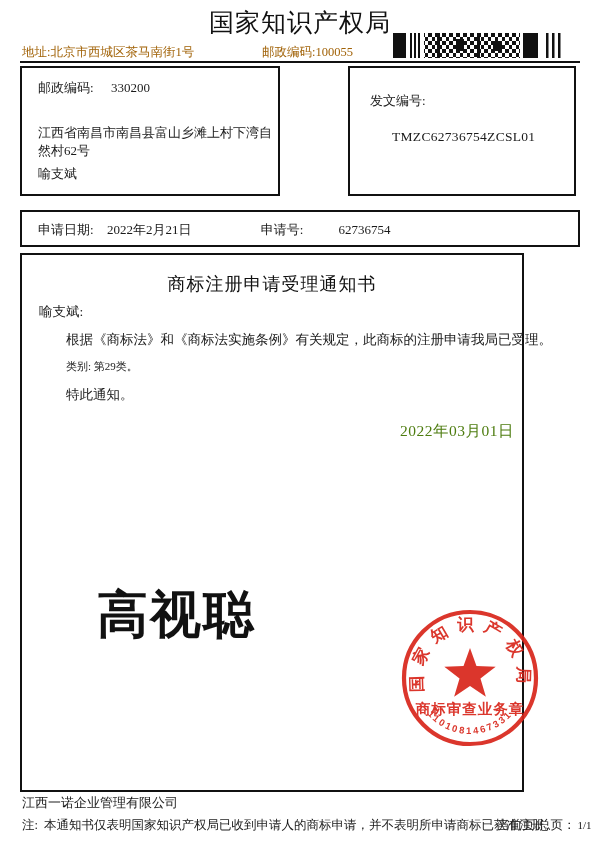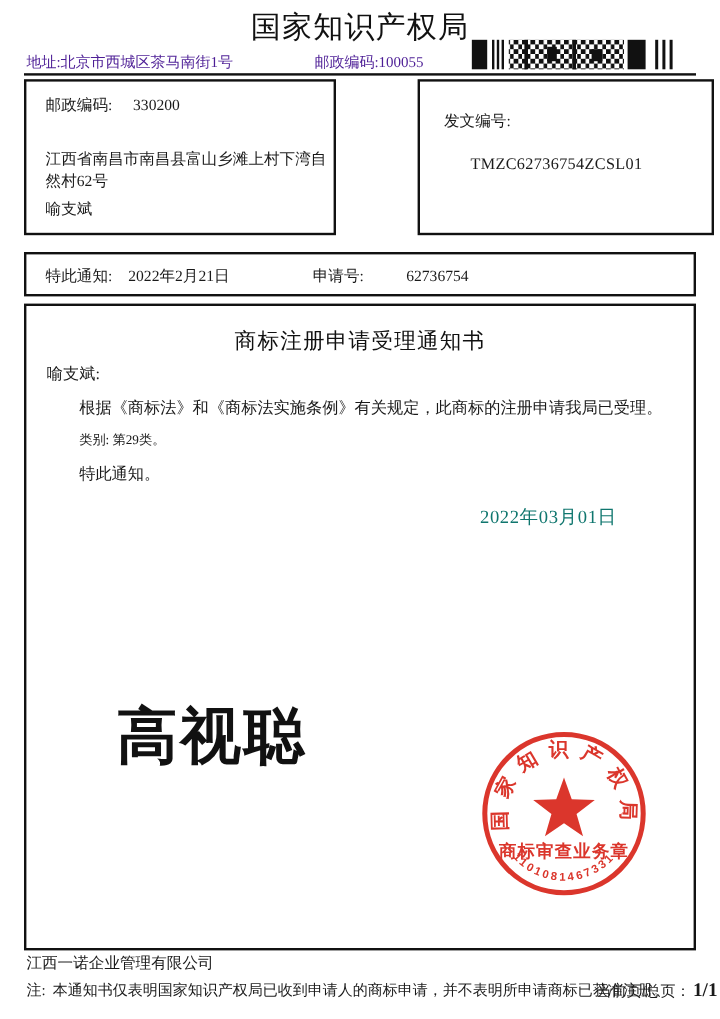--- a/index.html
+++ b/index.html
@@ -11,78 +11,78 @@
     position: relative;
     overflow: hidden;
   }
   .page { position: absolute; inset: 0; background: #fff; }
 
   .doc-title {
     position: absolute; top: 6px; left: 0; width: 100%;
     text-align: center; font-size: 25px; font-weight: 400;
     letter-spacing: 1px; color: #111;
   }
-  .addr-line { position: absolute; top: 44px; font-size: 12.5px; color: #4c1d95; }
+  .addr-line { position: absolute; top: 44px; font-size: 12.5px; color: #a16207; }
   .addr-left { left: 22px; }
   .addr-post { left: 262px; }
   .barcode { position: absolute; left: 393px; top: 33px; }
 
   .header-divider {
     position: absolute; left: 20px; top: 61px; width: 560px; height: 2px;
     background: #111;
   }
 
   .box { position: absolute; border: 2px solid #111; background: #fff; }
   .recipient-box { left: 20px; top: 66px; width: 260px; height: 130px; }
-  .dispatch-box  { left: 348px; top: 66px; width: 247px; height: 130px; text-decoration: underline; }
+  .dispatch-box  { left: 348px; top: 66px; width: 228px; height: 130px; text-decoration: underline; }
 
   .recipient-box .line1 { position: absolute; left: 16px; top: 11px; font-size: 13px; }
   .recipient-box .line1 .val { margin-left: 14px; }
   .recipient-box .line2 { position: absolute; left: 16px; top: 56px; font-size: 13px; }
   .recipient-box .line3 { position: absolute; left: 16px; top: 97px; font-size: 13px; }
 
   .dispatch-box .lbl { position: absolute; left: 20px; top: 24px; font-size: 13px; }
   .dispatch-box .num { position: absolute; left: 42px; top: 61px; font-size: 13.5px; letter-spacing: 0.3px; }
 
   .date-bar { left: 20px; top: 210px; width: 560px; height: 37px; font-size: 13px; }
   .date-bar .inner { position: absolute; left: 16px; top: 9px; white-space: nowrap; }
   .date-bar .v1 { margin-left: 10px; }
   .date-bar .l2 { margin-left: 66px; }
   .date-bar .v2 { margin-left: 32px; }
 
-  .main-box { left: 20px; top: 253px; width: 560px; height: 539px; }
+  .main-box { left: 20px; top: 253px; width: 504px; height: 539px; }
   .notice-title {
     position: absolute; top: 17px; left: 0; width: 100%;
     text-align: center; font-size: 18px; font-weight: 400; color: #111;
     letter-spacing: 1px;
   }
   .salutation { position: absolute; left: 17px; top: 48px; font-size: 13.5px; }
   .body-line  { position: absolute; left: 17px; top: 76px; width: 528px; font-size: 13.5px; text-indent: 2em; }
   .cat-line   { position: absolute; left: 44px; top: 104px; font-size: 11px; }
   .close-line { position: absolute; left: 44px; top: 131px; font-size: 13.5px; }
 
   .trademark {
     position: absolute; left: 75px; top: 332px;
     font-size: 51px; font-weight: 700; color: #111;
     letter-spacing: 2px; line-height: 1.1; text-align: right;
   }
 
   .seal-wrap { position: absolute; left: 368px; top: 343px; width: 160px; height: 160px; }
   .seal-wrap svg { overflow: visible; }
   .seal-date {
     position: absolute; left: 378px; top: 421px; width: 158px;
-    text-align: center; font-size: 15.5px; color: #0f766e;
+    text-align: center; font-size: 15.5px; color: #4d7c0f;
     letter-spacing: 0.5px; font-weight: 400;
   }
 
   .agency { position: absolute; left: 22px; top: 794px; font-size: 13px; }
   .note-row { position: absolute; left: 22px; top: 817px; font-size: 12.5px; width: 556px; }
   .note-label { margin-right: 6px; }
   .page-info { position: absolute; left: 475px; top: 0; white-space: nowrap; }
-  .page-info .pv { margin-left: 2px; font-weight: 700; font-size: 16px; margin-top: 28px; }
+  .page-info .pv { margin-left: 2px; font-weight: 400; font-size: 11px; margin-top: 28px; }
 </style>
 </head>
 <body>
 
 <div class="page">
 
   <div class="doc-title">国家知识产权局</div>
   <div class="addr-line addr-left">地址:北京市西城区茶马南街1号</div>
   <div class="addr-line addr-post">邮政编码:100055</div>
 
@@ -121,21 +121,21 @@
     <div class="line3">喻支斌</div>
   </div>
 
   <div class="box dispatch-box">
     <div class="lbl">发文编号:</div>
     <div class="num">TMZC62736754ZCSL01</div>
   </div>
 
   <div class="box date-bar">
     <div class="inner">
-      <span>特此通知:</span>
+      <span>申请日期:</span>
       <span class="v1">2022年2月21日</span>
       <span class="l2">申请号:</span>
       <span class="v2">62736754</span>
     </div>
   </div>
 
   <div class="box main-box">
     <div class="notice-title">商标注册申请受理通知书</div>
     <div class="salutation">喻支斌:</div>
     <div class="body-line">根据《商标法》和《商标法实施条例》有关规定，此商标的注册申请我局已受理。</div>

